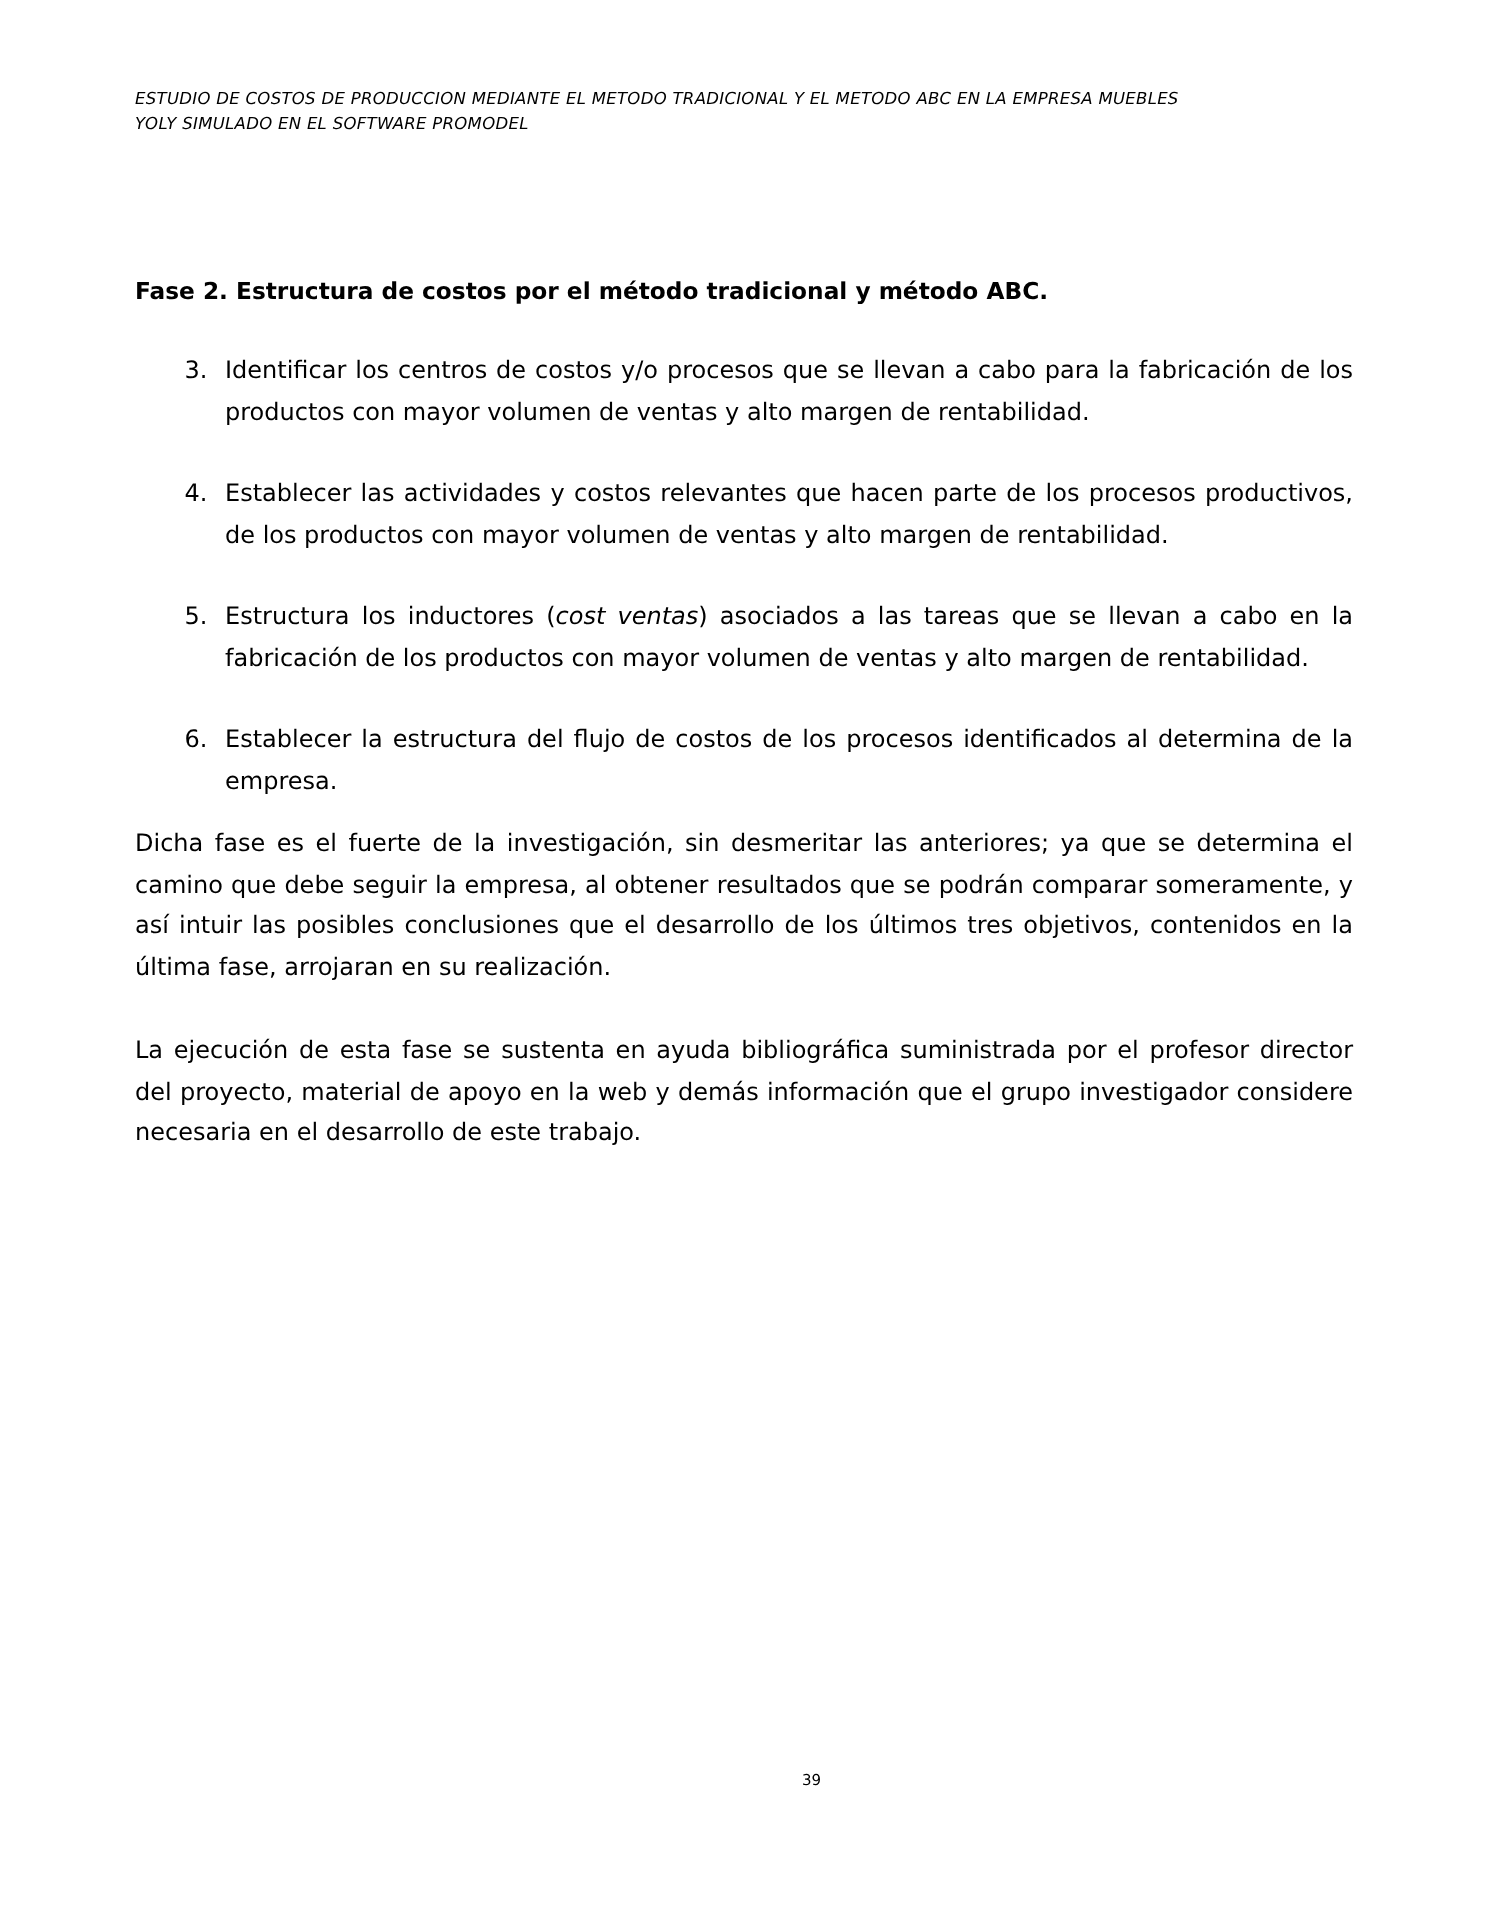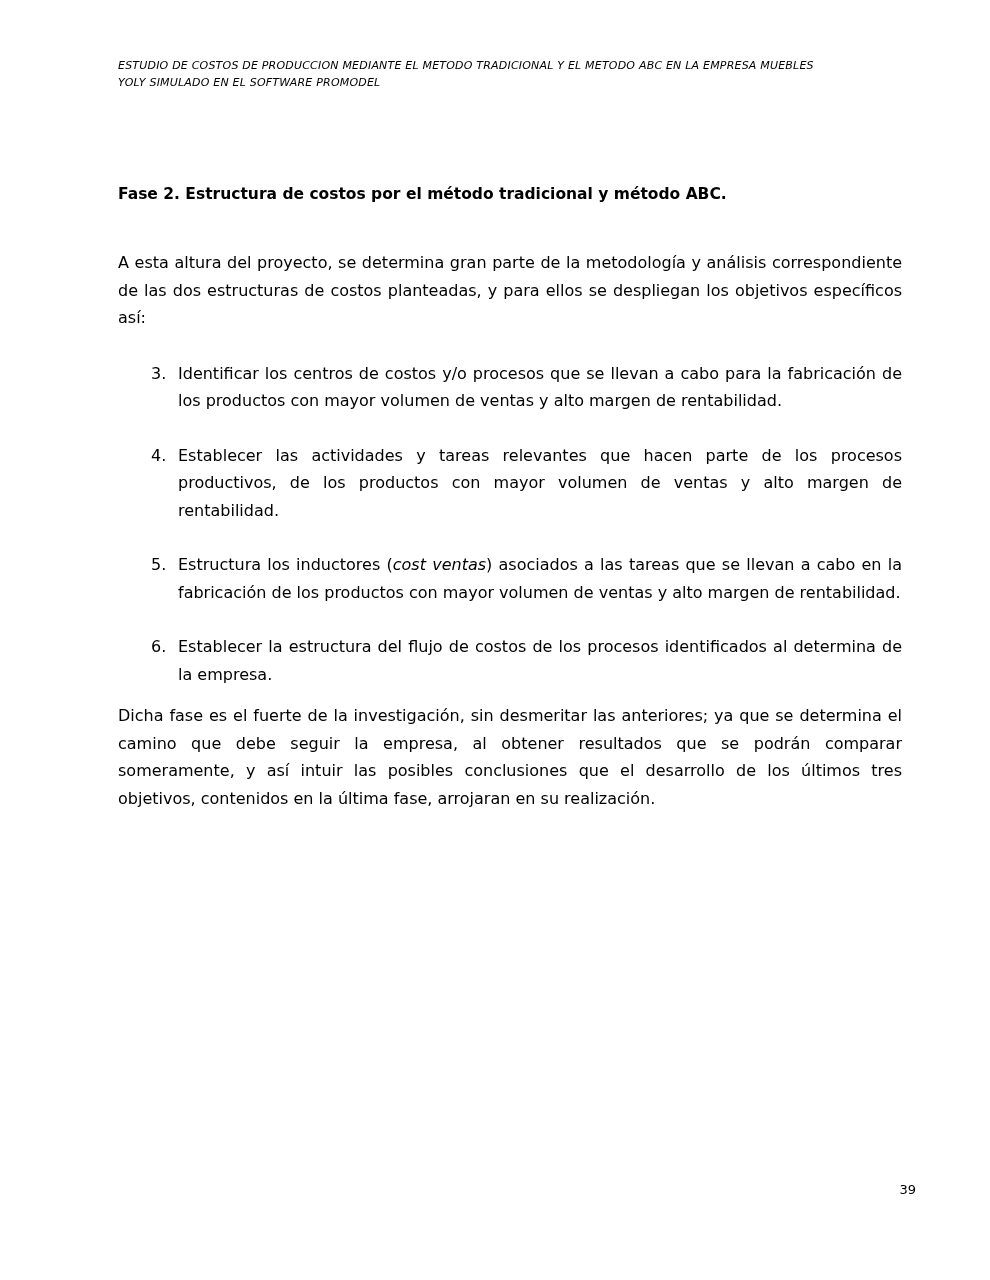--- a/index.html
+++ b/index.html
@@ -8,21 +8,21 @@
     width: 990px;
     height: 1280px;
     position: relative;
     font-family: "DejaVu Sans", sans-serif;
     color: #000000;
     overflow: hidden;
   }
   .page {
     position: absolute;
     inset: 0;
-    padding: 57px 88px 0 118px;
+    padding: 57px 88px 0 90px;
   }
   .running-header {
     font-style: italic;
     font-size: 11px;
     line-height: 17px;
     letter-spacing: 0.2px;
     max-width: 700px;
     text-align: left;
   }
   .section-heading {
@@ -55,60 +55,60 @@
   }
   .li-text {
     flex: 1;
     text-align: justify;
   }
   .italic-seg { font-style: italic; }
   .par2 { margin-top: 14px; }
   .par3 { margin-top: 28px; }
   .page-number {
     position: absolute;
-    left: 198px;
+    left: 182px;
     width: 718px;
     top: 1182px;
-    text-align: right;
-    font-size: 13px;
+    text-align: center;
+    font-size: 10px;
   }
 </style>
 </head>
 <body>
 
 <div class="page">
 
   <div class="running-header">ESTUDIO DE COSTOS DE PRODUCCION MEDIANTE EL METODO TRADICIONAL Y EL METODO ABC EN LA EMPRESA MUEBLES YOLY SIMULADO EN EL SOFTWARE PROMODEL</div>
 
   <h2 class="section-heading">Fase 2. Estructura de costos por el método tradicional y método ABC.</h2>
 
-  <p class="body-par intro">A esta altura del proyecto, se determina gran parte de la metodología y análisis correspondiente de las dos estructuras de costos planteadas, y para ellos se despliegan los objetivos específicos así:</p>
 
   <ol class="objective-list">
 
     <li class="obj-item">
       <span class="num">3.</span>
       <span class="li-text">Identificar  los centros de costos y/o procesos que se  llevan a cabo para la fabricación  de los productos con mayor  volumen de ventas y alto margen de rentabilidad.</span>
     </li>
 
     <li class="obj-item">
       <span class="num">4.</span>
-      <span class="li-text">Establecer las actividades y tareas relevantes que hacen parte de los procesos productivos, de los productos con mayor  volumen de ventas y alto margen de rentabilidad.</span>
+      <span class="li-text">Establecer las actividades y costos relevantes que hacen parte de los procesos productivos, de los productos con mayor  volumen de ventas y alto margen de rentabilidad.</span>
     </li>
 
     <li class="obj-item">
       <span class="num">5.</span>
       <span class="li-text"><span>Estructura los inductores (</span><span class="italic-seg">cost ventas</span><span>) asociados a las tareas que se llevan a cabo en la fabricación  de los productos con mayor volumen de ventas y alto margen de rentabilidad.</span></span>
     </li>
 
     <li class="obj-item">
       <span class="num">6.</span>
       <span class="li-text">Establecer la estructura del flujo de costos de los procesos identificados al determina de la empresa.</span>
     </li>
 
   </ol>
 
   <p class="body-par par2">Dicha fase es el fuerte de la investigación, sin desmeritar las anteriores; ya que se determina el camino que debe seguir la empresa, al obtener resultados que se podrán comparar someramente, y así intuir las posibles conclusiones que el desarrollo de los últimos tres objetivos, contenidos en la última fase, arrojaran en su realización.</p>
 
+  <p class="body-par par3">La ejecución de esta fase se sustenta en ayuda bibliográfica suministrada por el profesor director del proyecto, material de apoyo en la web  y demás información que el grupo investigador considere necesaria en el desarrollo de este trabajo.</p>
 
   <div class="page-number">39</div>
 
 </div>
 
 </body></html>

